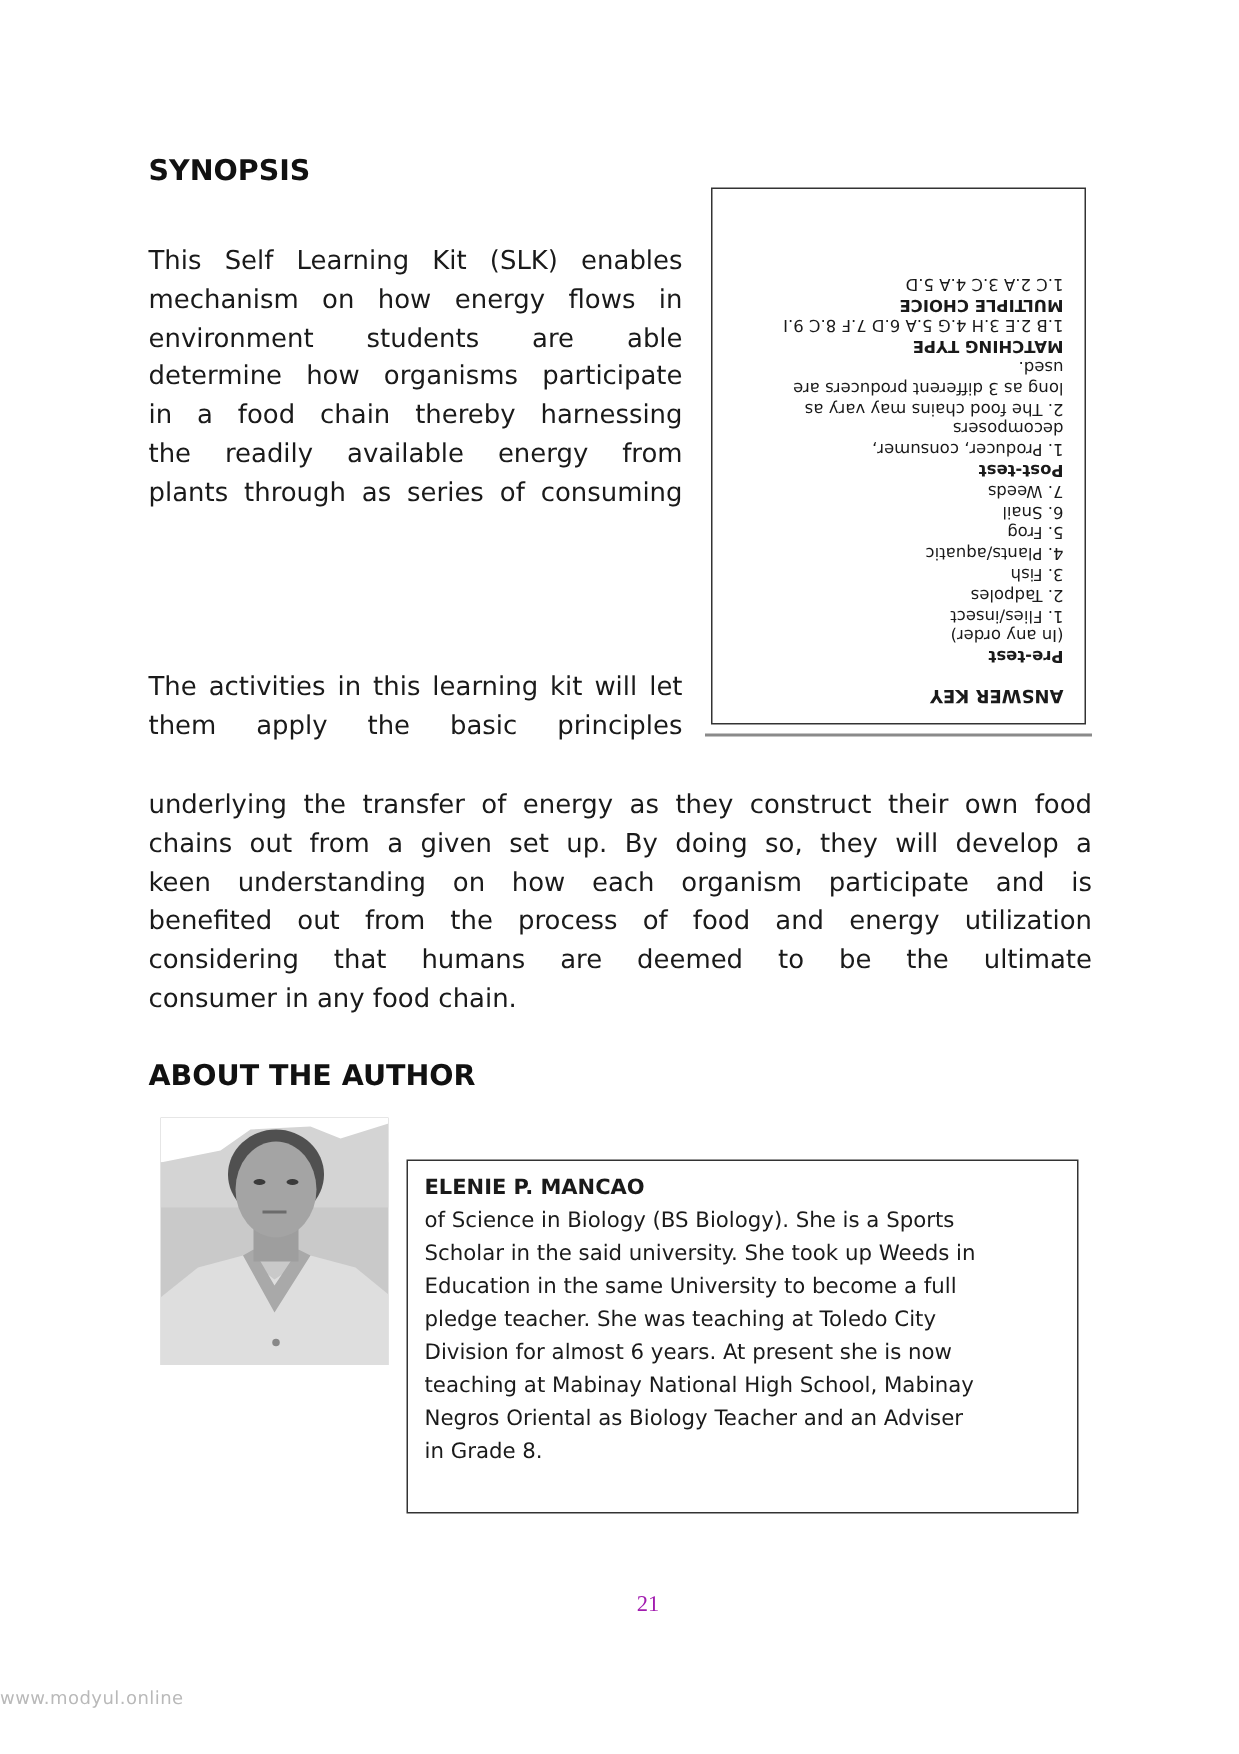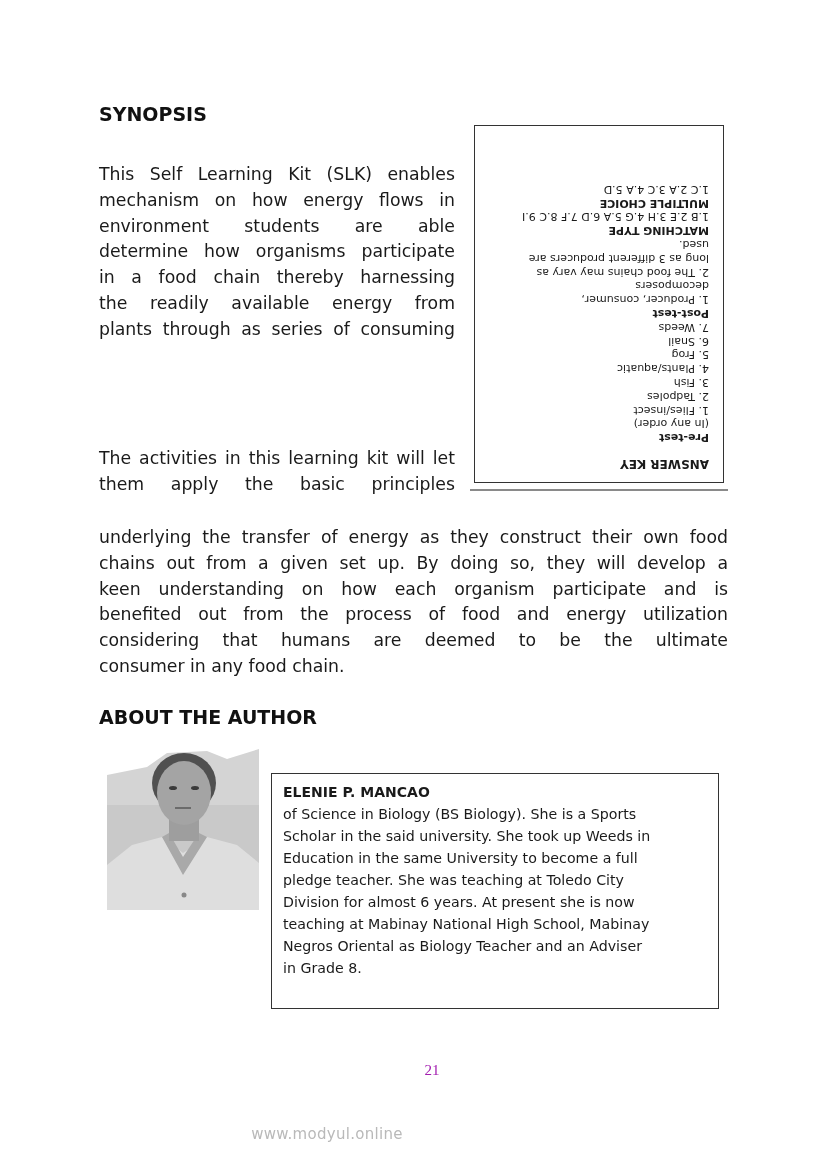--- a/index.html
+++ b/index.html
@@ -28,22 +28,22 @@
 
   
   #author-photo { position:absolute; left:107px; top:745px; width:152px; height:165px; overflow:hidden; background:#cfcfcf; }
   #author-box { position:absolute; left:271px; top:744px; width:448px; height:236px; border:1.3px solid #333;
                 box-sizing:border-box; padding:7px 10px 0 11px; font-size:14.2px; line-height:22px; color:#1a1a1a;margin-top:29px; }
   #author-name { font-weight:bold; font-size:14px; display:block; }
   .bio-ln { display:block; white-space:nowrap; }
 
   #page-number { position:absolute; left:0; width:826px; top:1062px; text-align:center;
                  font-family:"Liberation Serif", serif; font-size:15px; color:#a21caf;margin-left:19px; }
-  #watermark { position:absolute; left:0; width:654px; top:1125px; text-align:center;
-               font-family:"DejaVu Sans", sans-serif; font-size:15px; color:#b9b9b9; letter-spacing:0.3px; }
+  #watermark { position:absolute; left:0; width:654px; top:1125px; 
+               font-family:"DejaVu Sans", sans-serif; font-size:12px; color:#b9b9b9; letter-spacing:0.3px; }
 </style>
 </head>
 <body>
 
 <div id="synopsis-title" class="h1">SYNOPSIS</div>
 
 <div id="syn-p1" class="para">
   <span class="ln">This Self Learning Kit (SLK) enables</span>
   <span class="ln">mechanism on how energy flows in</span>
   <span class="ln">environment students are able</span>

